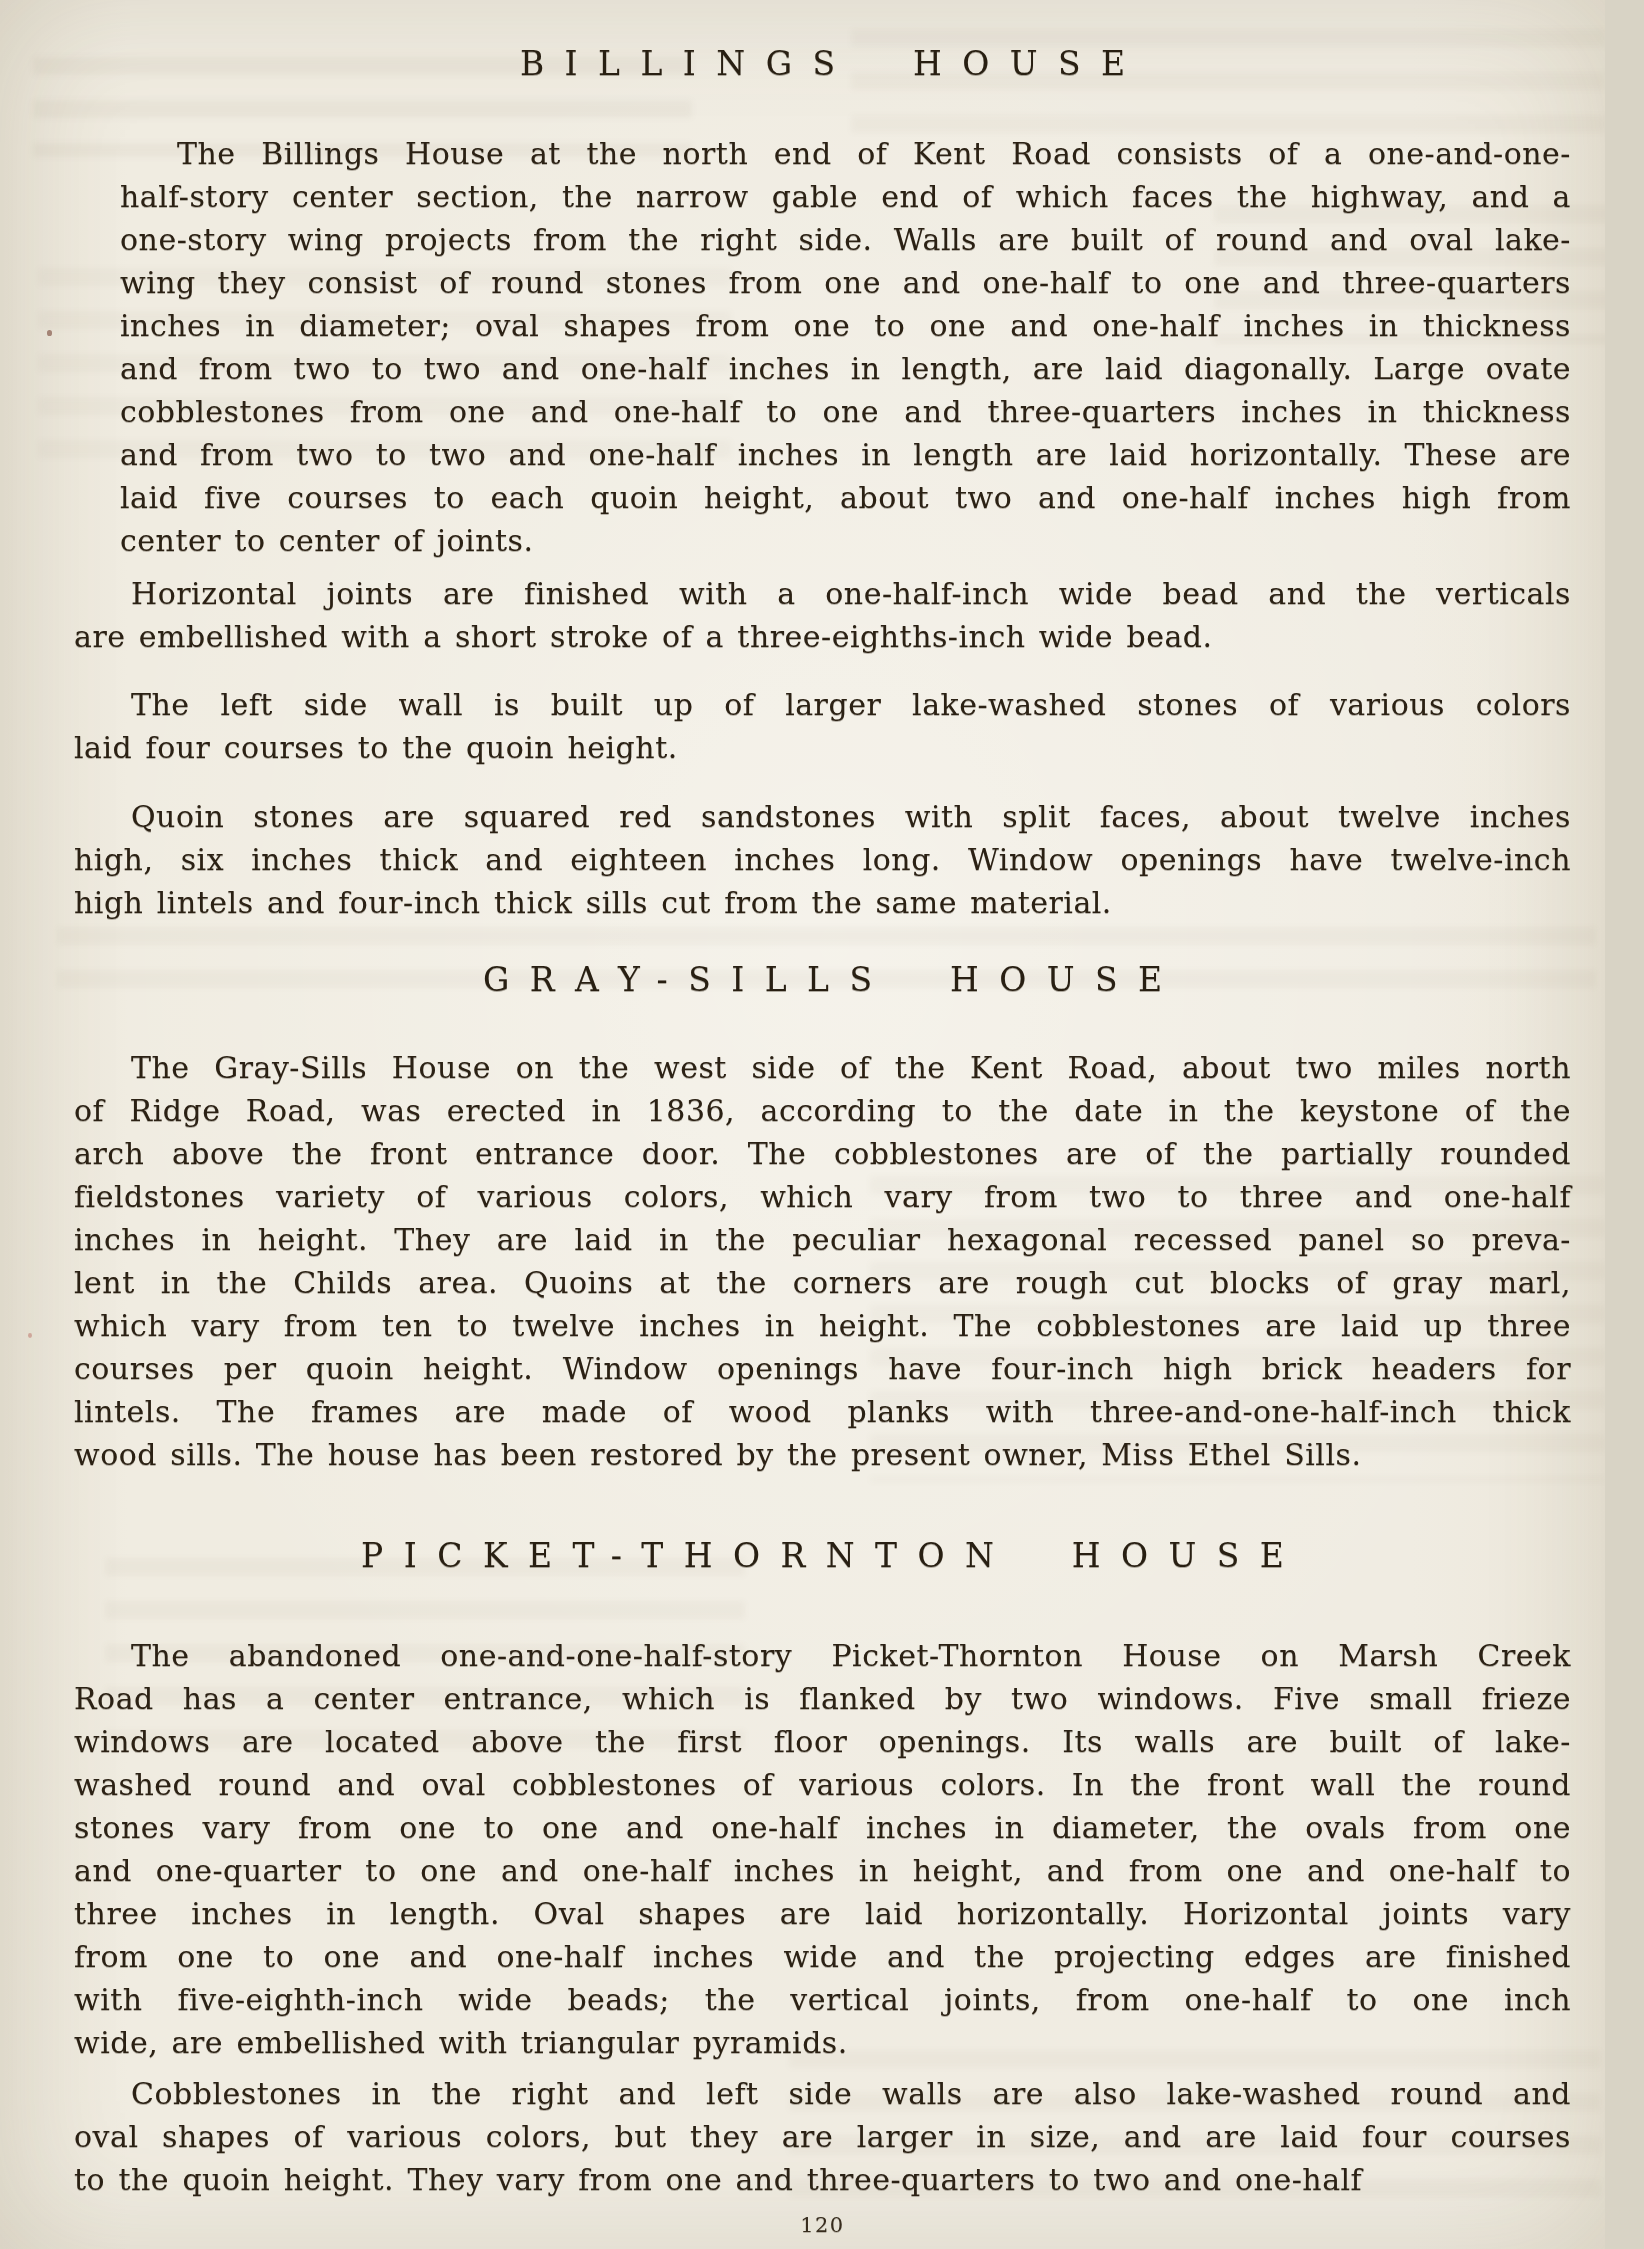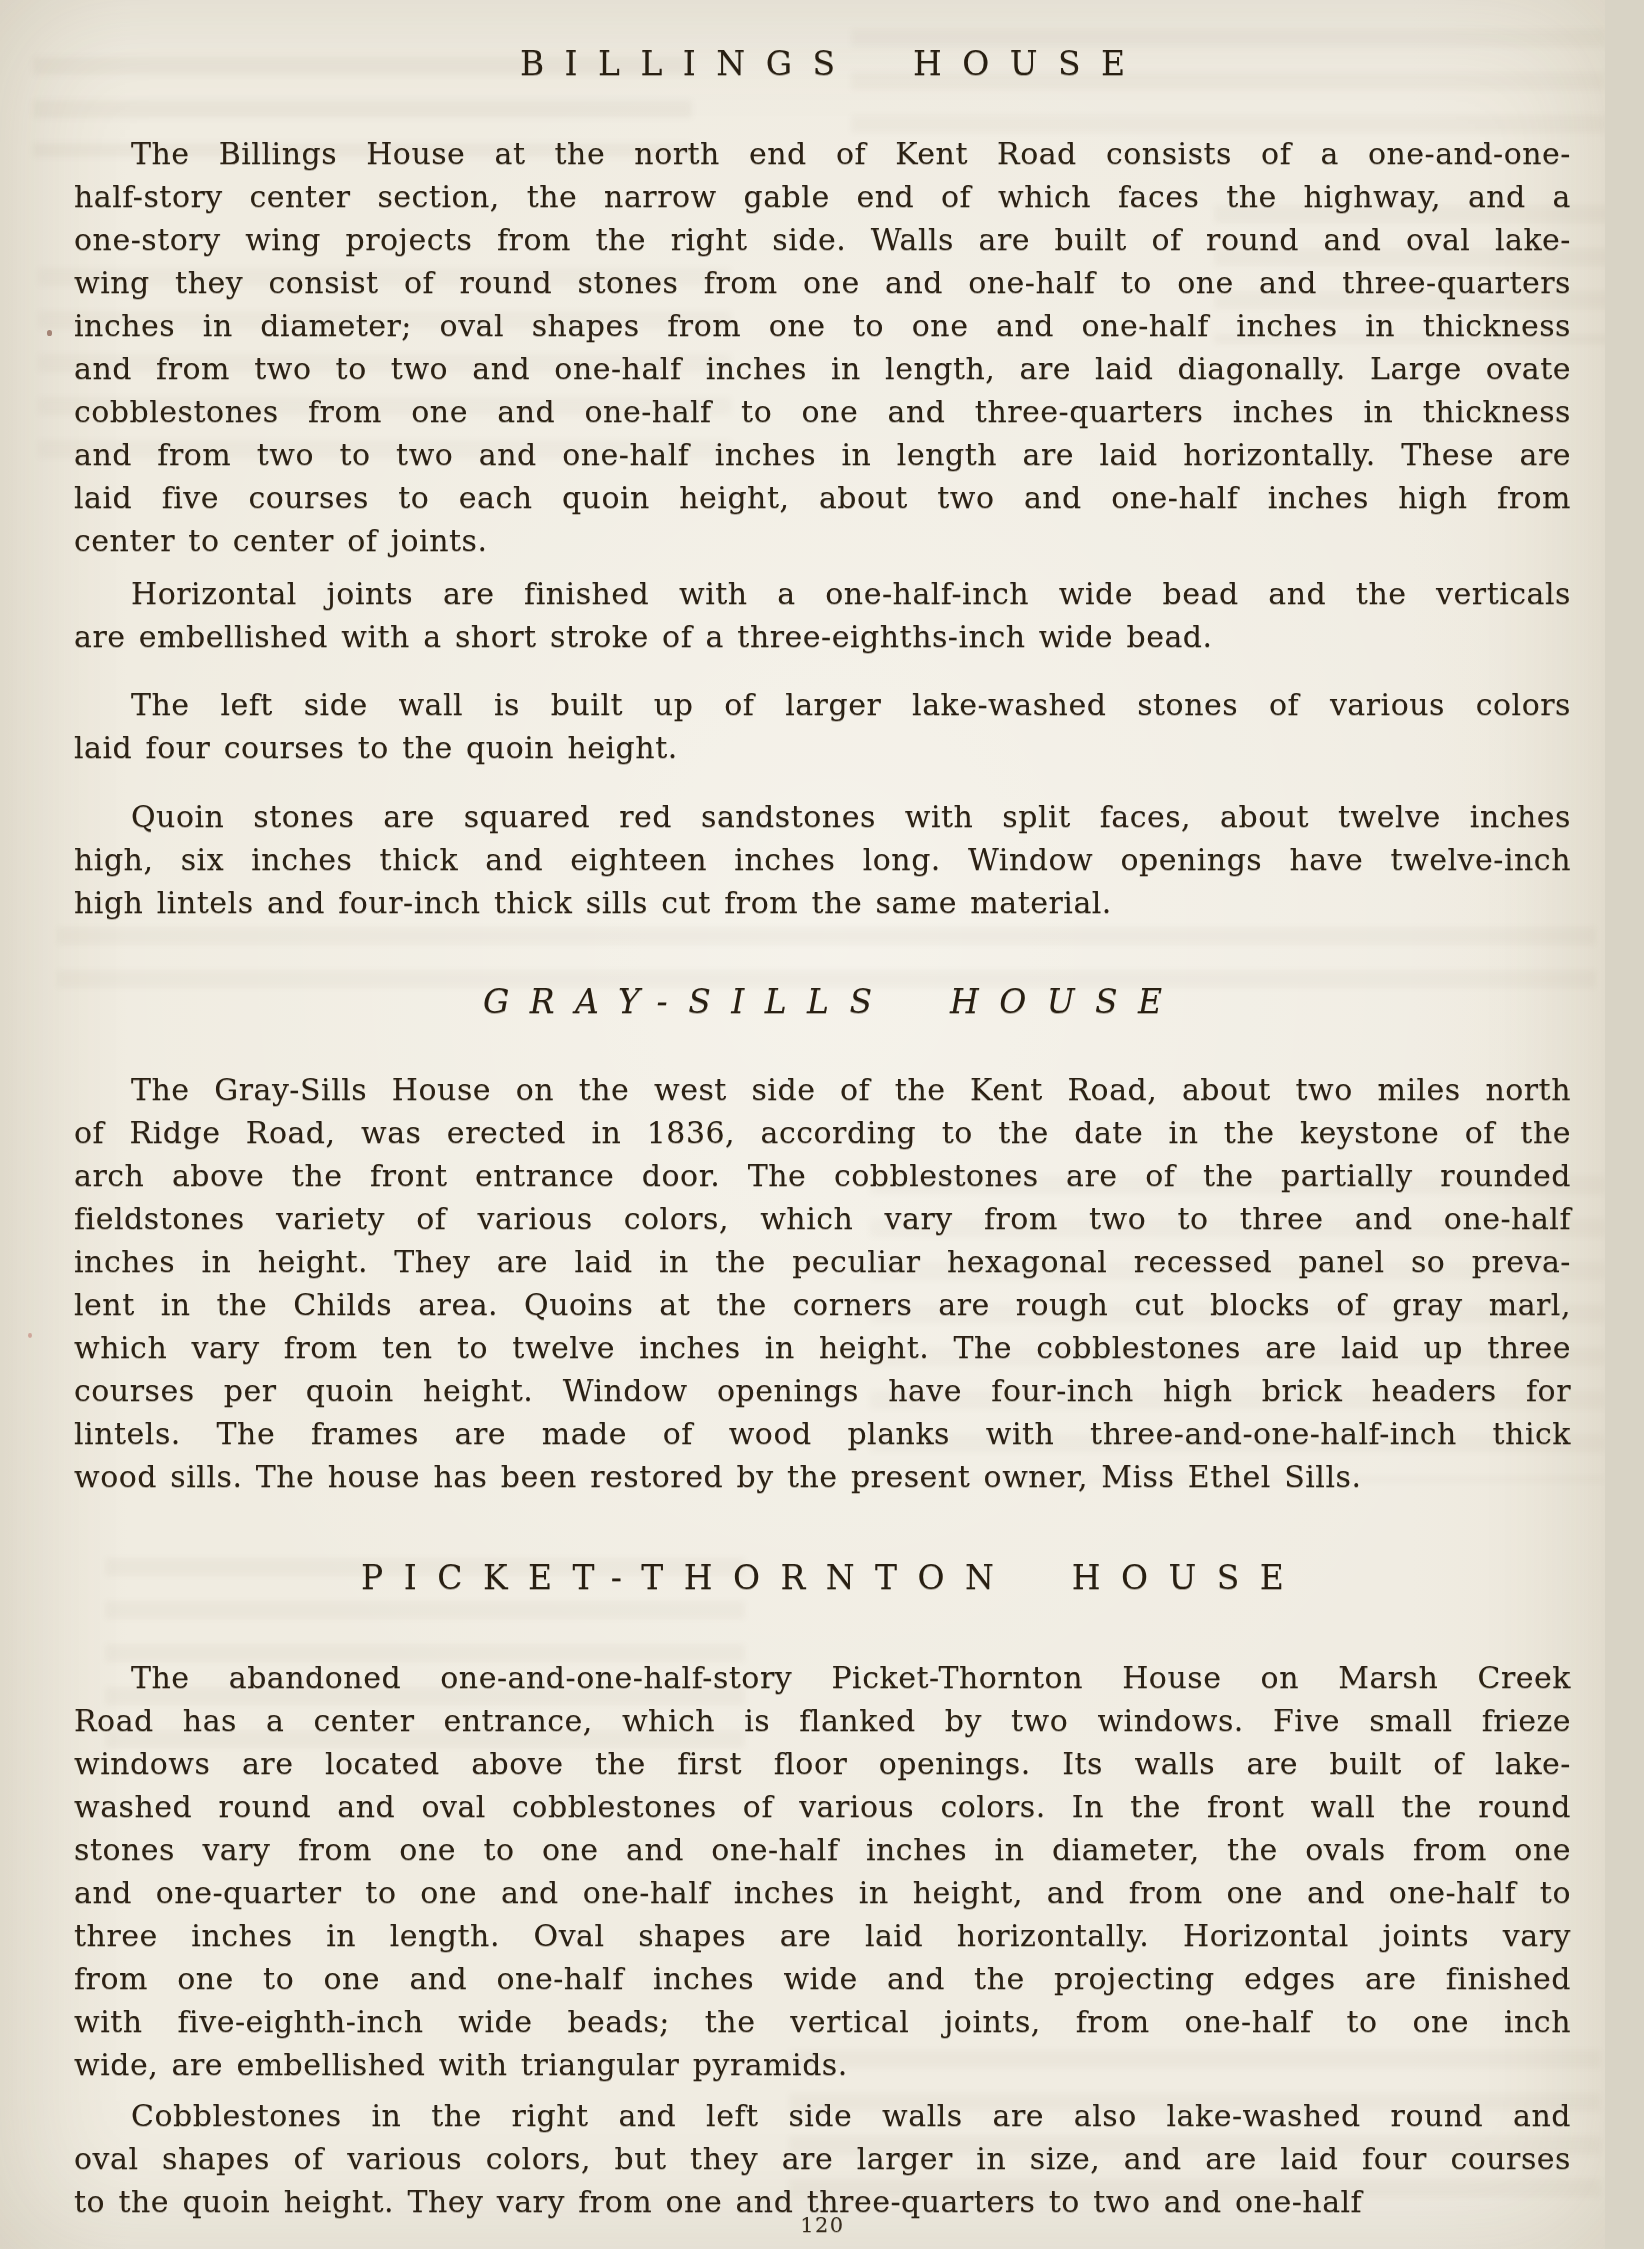--- a/index.html
+++ b/index.html
@@ -99,21 +99,21 @@
   <div class="ghost g4"></div>
   <div class="ghost g5"></div>
   <div class="ghost g6"></div>
   <div class="ghost g7"></div>
   <div class="ghost g8"></div>
   <div class="speck speck-1"></div>
   <div class="speck speck-2"></div>
 
   <main class="content">
       <div class="heading" style="margin-top: 47px;">BILLINGS HOUSE</div>
-      <div class="paragraph" style="margin-top: 52px;">
+      <div class="paragraph" style="margin-top: 52px; margin-left: 46px;">
         <div class="line first">The Billings House at the north end of Kent Road consists of a one-and-one-</div>
         <div class="line">half-story center section, the narrow gable end of which faces the highway, and a</div>
         <div class="line">one-story wing projects from the right side. Walls are built of round and oval lake-</div>
         <div class="line">wing they consist of round stones from one and one-half to one and three-quarters</div>
         <div class="line">inches in diameter; oval shapes from one to one and one-half inches in thickness</div>
         <div class="line">and from two to two and one-half inches in length, are laid diagonally. Large ovate</div>
         <div class="line">cobblestones from one and one-half to one and three-quarters inches in thickness</div>
         <div class="line">and from two to two and one-half inches in length are laid horizontally. These are</div>
         <div class="line">laid five courses to each quoin height, about two and one-half inches high from</div>
         <div class="line last">center to center of joints.</div>
@@ -124,21 +124,21 @@
       </div>
       <div class="paragraph" style="margin-top: 25px;">
         <div class="line first">The left side wall is built up of larger lake-washed stones of various colors</div>
         <div class="line last">laid four courses to the quoin height.</div>
       </div>
       <div class="paragraph" style="margin-top: 26px;">
         <div class="line first">Quoin stones are squared red sandstones with split faces, about twelve inches</div>
         <div class="line">high, six inches thick and eighteen inches long. Window openings have twelve-inch</div>
         <div class="line last">high lintels and four-inch thick sills cut from the same material.</div>
       </div>
-      <div class="heading" style="margin-top: 61px; font-style: italic;">GRAY-SILLS HOUSE</div>
+      <div class="heading" style="margin-top: 39px;">GRAY-SILLS HOUSE</div>
       <div class="paragraph" style="margin-top: 50px;">
         <div class="line first">The Gray-Sills House on the west side of the Kent Road, about two miles north</div>
         <div class="line">of Ridge Road, was erected in 1836, according to the date in the keystone of the</div>
         <div class="line">arch above the front entrance door. The cobblestones are of the partially rounded</div>
         <div class="line">fieldstones variety of various colors, which vary from two to three and one-half</div>
         <div class="line">inches in height. They are laid in the peculiar hexagonal recessed panel so preva-</div>
         <div class="line">lent in the Childs area. Quoins at the corners are rough cut blocks of gray marl,</div>
         <div class="line">which vary from ten to twelve inches in height. The cobblestones are laid up three</div>
         <div class="line">courses per quoin height. Window openings have four-inch high brick headers for</div>
         <div class="line">lintels. The frames are made of wood planks with three-and-one-half-inch thick</div>

